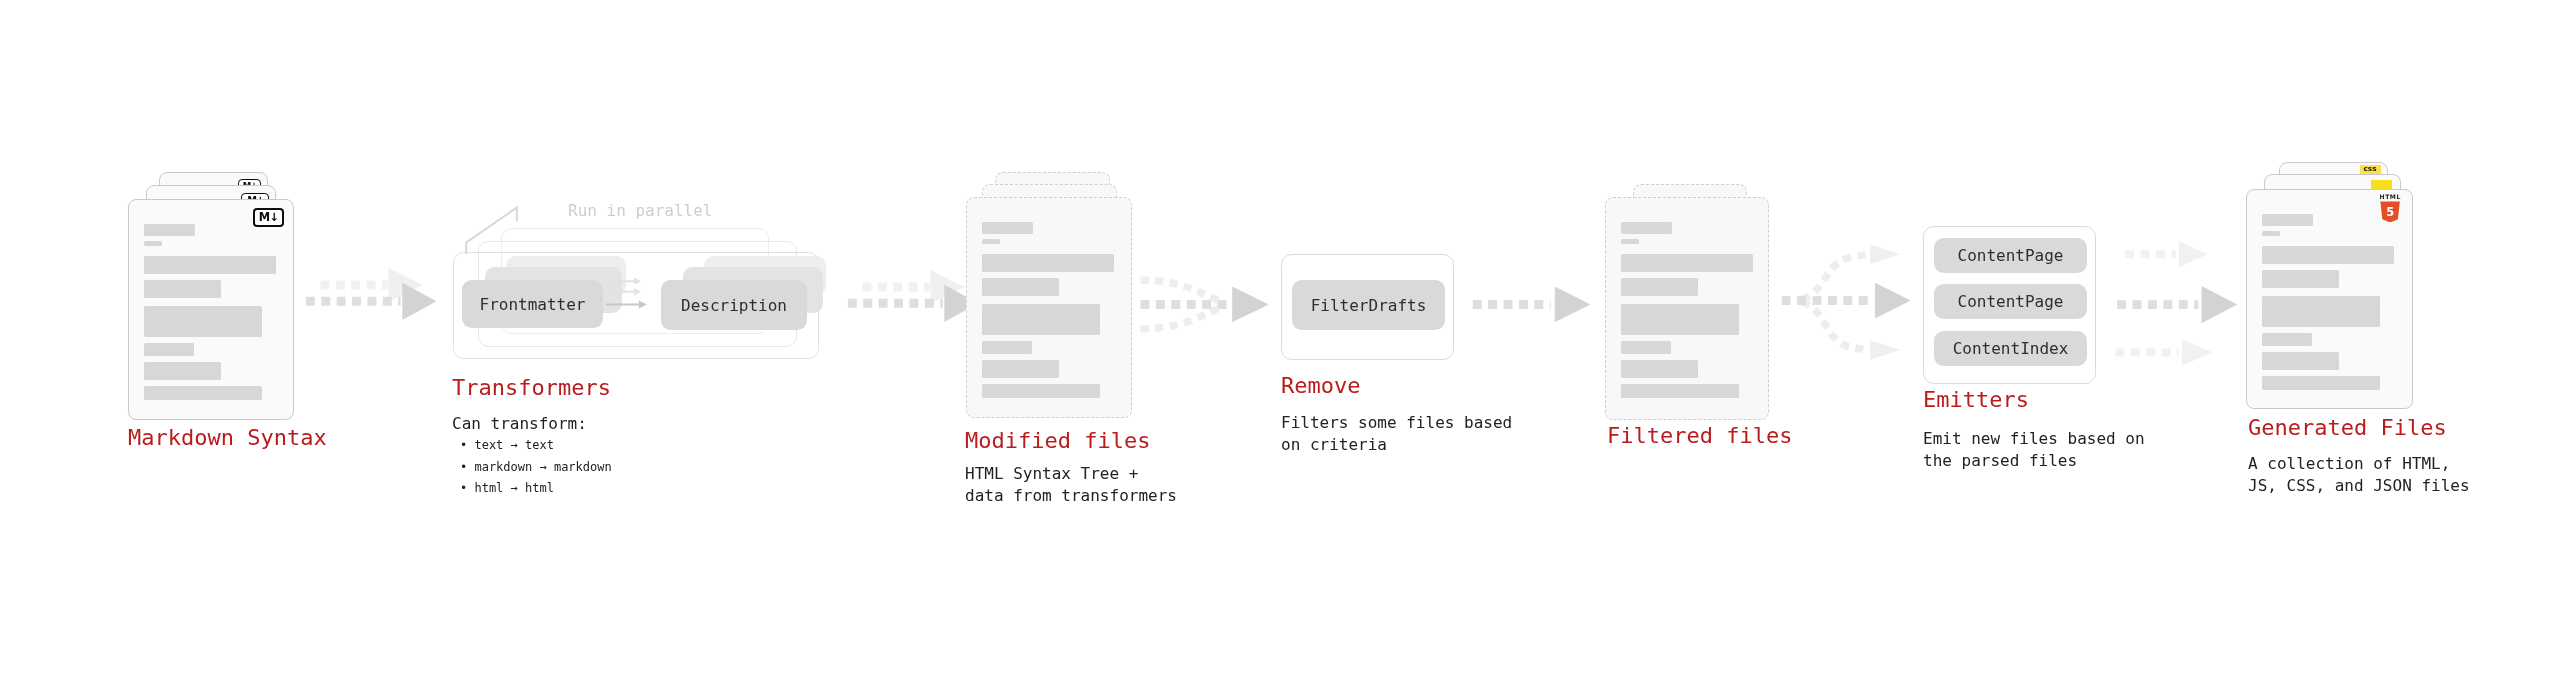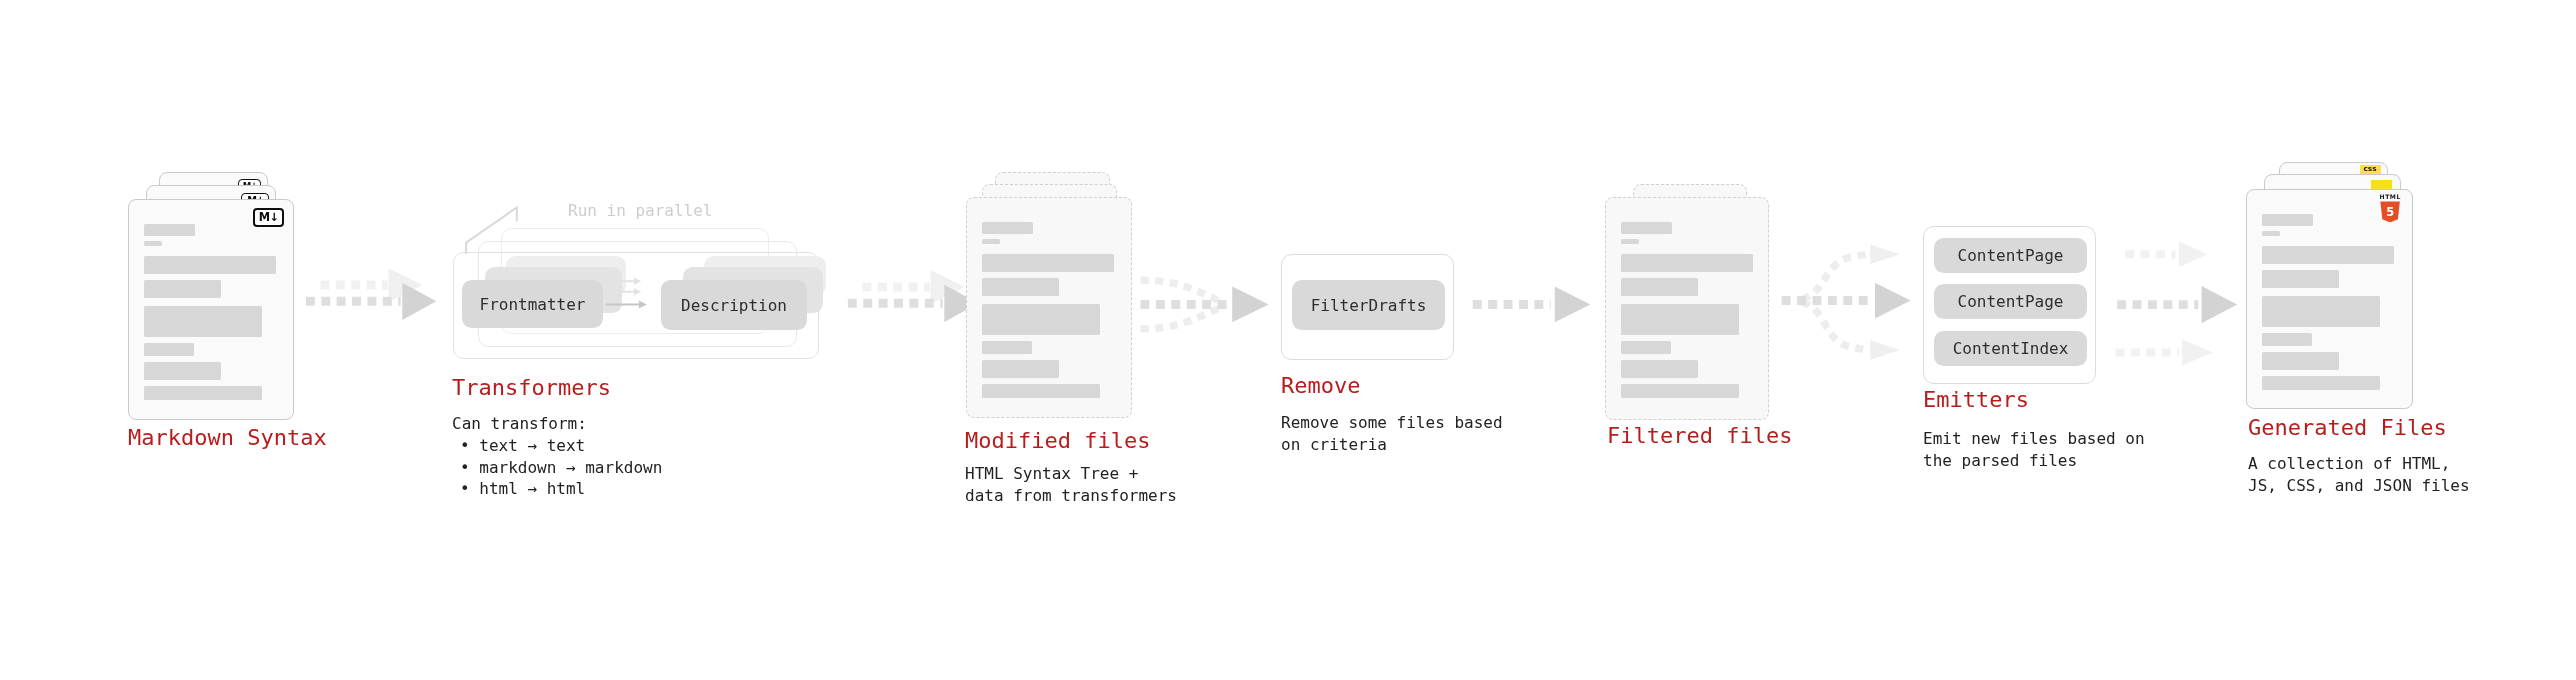--- a/index.html
+++ b/index.html
@@ -40,21 +40,21 @@
   .obox{position:absolute;border:1.2px solid #e0e0e0;border-radius:10.6px;box-sizing:border-box;background:transparent;}
   .obox.l2{border-color:#e7e7e7}.obox.l3{border-color:#ededed}
   .panel{position:absolute;background:#fff;border:1.2px solid #dbdbdb;border-radius:10.6px;box-sizing:border-box;}
   .chip{position:absolute;background:#d9d9d9;border-radius:9.8px;display:flex;align-items:center;justify-content:center;
     font-size:16px;color:#2e2e2e;box-sizing:border-box;}
   .chip.ghost1{background:#e3e3e3}
   .chip.ghost2{background:#eeeeee}
   
   .stage-title{position:absolute;font-size:22px;font-weight:500;color:#b91c1c;white-space:nowrap;}
   .stage-desc{position:absolute;font-size:16px;line-height:21.5px;color:#222;white-space:pre-line;}
-  .t-bullets{position:absolute;font-size:16px;line-height:21.5px;color:#222;}
+  .t-bullets{position:absolute;font-size:12px;line-height:21.5px;color:#222;}
   .note{position:absolute;font-size:16px;color:#cdcdcd;white-space:nowrap;margin-left:43px;}
   .arrow-svg{position:absolute;}
 </style>
 </head>
 <body>
 
 <div class="canvas">
 
   <div>
     <div class="doc z1" style="left:159px;top:172px;width:109px;height:98px">
@@ -149,21 +149,21 @@
     <path d="M 8 10 C 55 10 75 22 110 38" fill="none" stroke="#ededed" stroke-width="9" stroke-dasharray="10 8"></path>
     <path d="M 8 70 C 55 70 75 58 110 42" fill="none" stroke="#ededed" stroke-width="9" stroke-dasharray="10 8"></path>
     <line x1="8" y1="40" x2="116" y2="40" stroke="#dedede" stroke-width="11" stroke-dasharray="11 8"></line>
     <polygon points="121,18 166,40 121,62" fill="#d3d3d3"></polygon>
   </svg>
 
   <div>
     <div class="panel" style="left:1281px;top:254px;width:173px;height:106px"></div>
     <div class="chip" style="left:1292px;top:280px;width:153px;height:50px">FilterDrafts</div>
     <div class="stage-title" style="left:1281px;top:373px">Remove</div>
-    <div class="stage-desc" style="left:1281px;top:412px">Remove some files based
+    <div class="stage-desc" style="left:1281px;top:412px">Filters some files based
 on criteria</div>
   </div>
 
   <svg class="arrow-svg" style="left:1467px;top:272px" width="130" height="69" viewBox="0 0 160 85">
     <line x1="7" y1="40" x2="103" y2="40" stroke="#dedede" stroke-width="11" stroke-dasharray="11 8"></line>
     <polygon points="108,18 152,40 108,62" fill="#d3d3d3"></polygon>
   </svg>
 
   <div>
     <div class="doc dashed z1" style="left:1633px;top:184px;width:114px;height:81px"></div>

